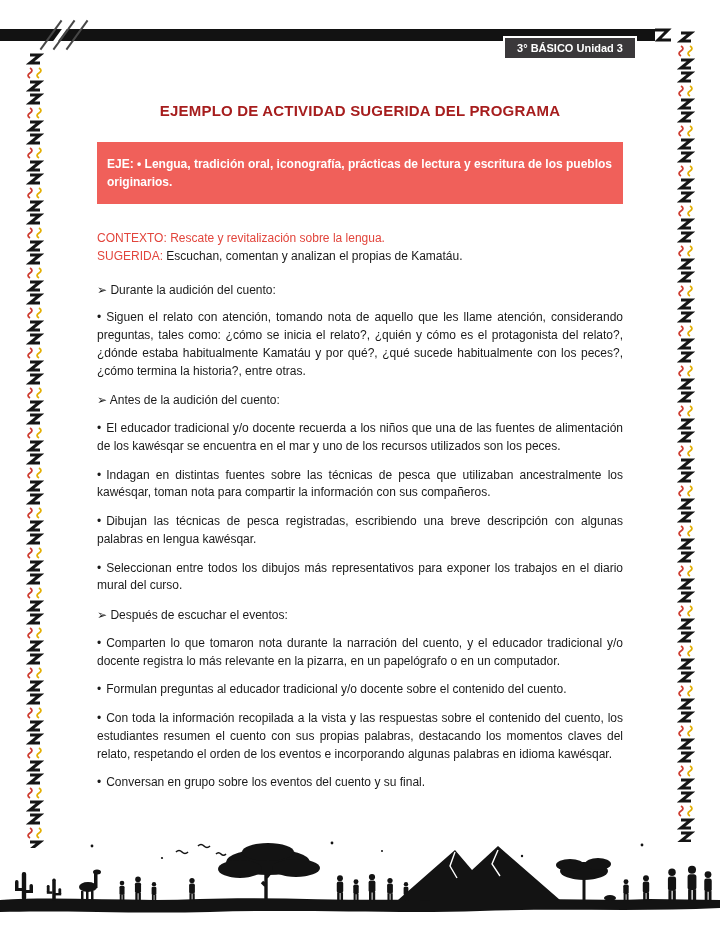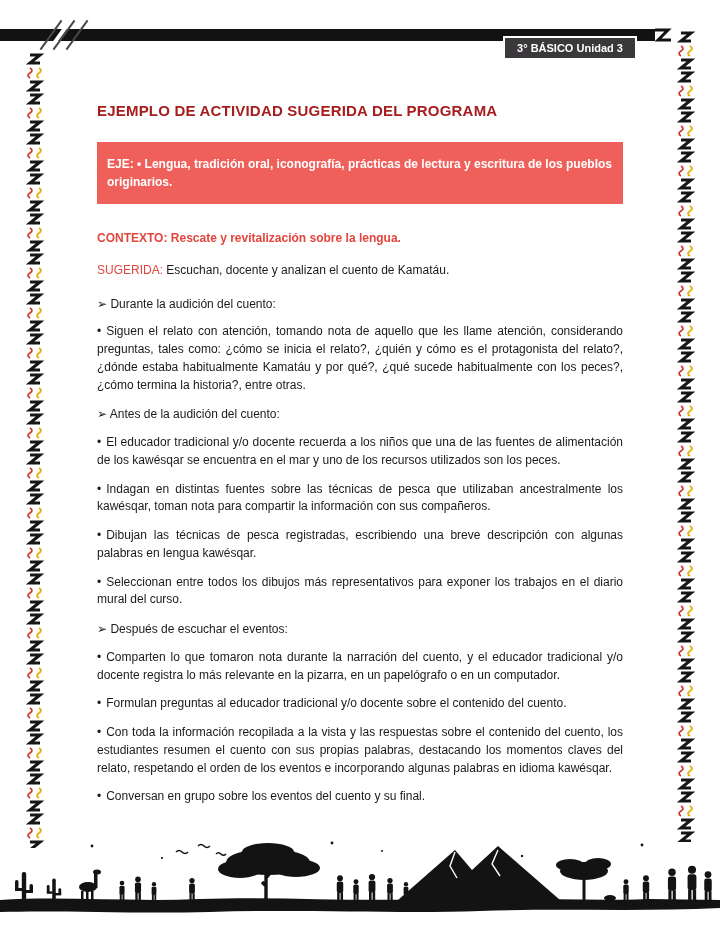--- a/index.html
+++ b/index.html
@@ -19,23 +19,23 @@
     background:var(--badge-bg,#3a383a); color:#fff; font-size:11px; font-weight:bold;
     display:flex; align-items:center; justify-content:center; box-shadow:0 0 0 2px #fff; white-space:nowrap; }
 
   
   .strip { position:absolute; }
   .strip-left { left:26px; top:52px; }
   .strip-right { left:677px; top:30px; }
 
   
   .content { position:absolute; left:97px; width:526px; top:100px; font-size:12px; line-height:1.48; }
-  .title { color:var(--title-red,#a61d1d); font-size:15px; font-weight:bold; letter-spacing:.2px; margin-bottom:20px; }
+  .title { text-align:center; color:var(--title-red,#a61d1d); font-size:15px; font-weight:bold; letter-spacing:.2px; margin-bottom:20px; }
   .banner { background:var(--banner-bg,#f0605a); color:#fff; font-weight:bold; font-size:12px; padding:13px 10px; line-height:1.5; margin-bottom:26px; }
-  .contexto { color:var(--contexto-red,#e2453c); font-weight:bold; margin-bottom:14px; }
+  .contexto { color:var(--contexto-red,#e2453c); font-weight:normal; }
   .actividad { margin-bottom:16px; }
   .actividad .label { color:var(--contexto-red,#e2453c); }
   .ejemplos { font-weight:bold; margin-bottom:16px; }
   .sec-heading { margin:12px 0 10px; }
   .bullet { text-align:justify; margin-bottom:11px; }
   .bmark { margin-right:5px; }
 
   
   .footer-art { position:absolute; left:0; top:838px; }
   .bird { fill:none; stroke:#131313; stroke-width:1.6; }
@@ -90,21 +90,21 @@
       <span>• Lengua, tradición oral, iconografía, prácticas de lectura y escritura de los pueblos originarios.</span>
     </div>
 
     <p class="contexto">
       <span>CONTEXTO:</span>
       <span>Rescate y revitalización sobre la lengua.</span>
     </p>
 
     <p class="actividad">
       <span class="label">SUGERIDA:</span>
-      <span>Escuchan, docente y analizan el cuento de Kamatáu.</span>
+      <span>Escuchan, comentan y analizan el propias de Kamatáu.</span>
     </p>
 
 
     <div class="section">
       <p class="sec-heading">➢ Durante la audición del cuento:</p>
       <p class="bullet"><span class="bmark">•</span><span>Siguen el relato con atención, tomando nota de aquello que les llame atención, considerando preguntas, tales como: ¿cómo se inicia el relato?, ¿quién y cómo es el protagonista del relato?, ¿dónde estaba habitualmente Kamatáu y por qué?, ¿qué sucede habitualmente con los peces?, ¿cómo termina la historia?, entre otras.</span></p>
     </div>
 
     <div class="section">
       <p class="sec-heading">➢ Antes de la audición del cuento:</p>

